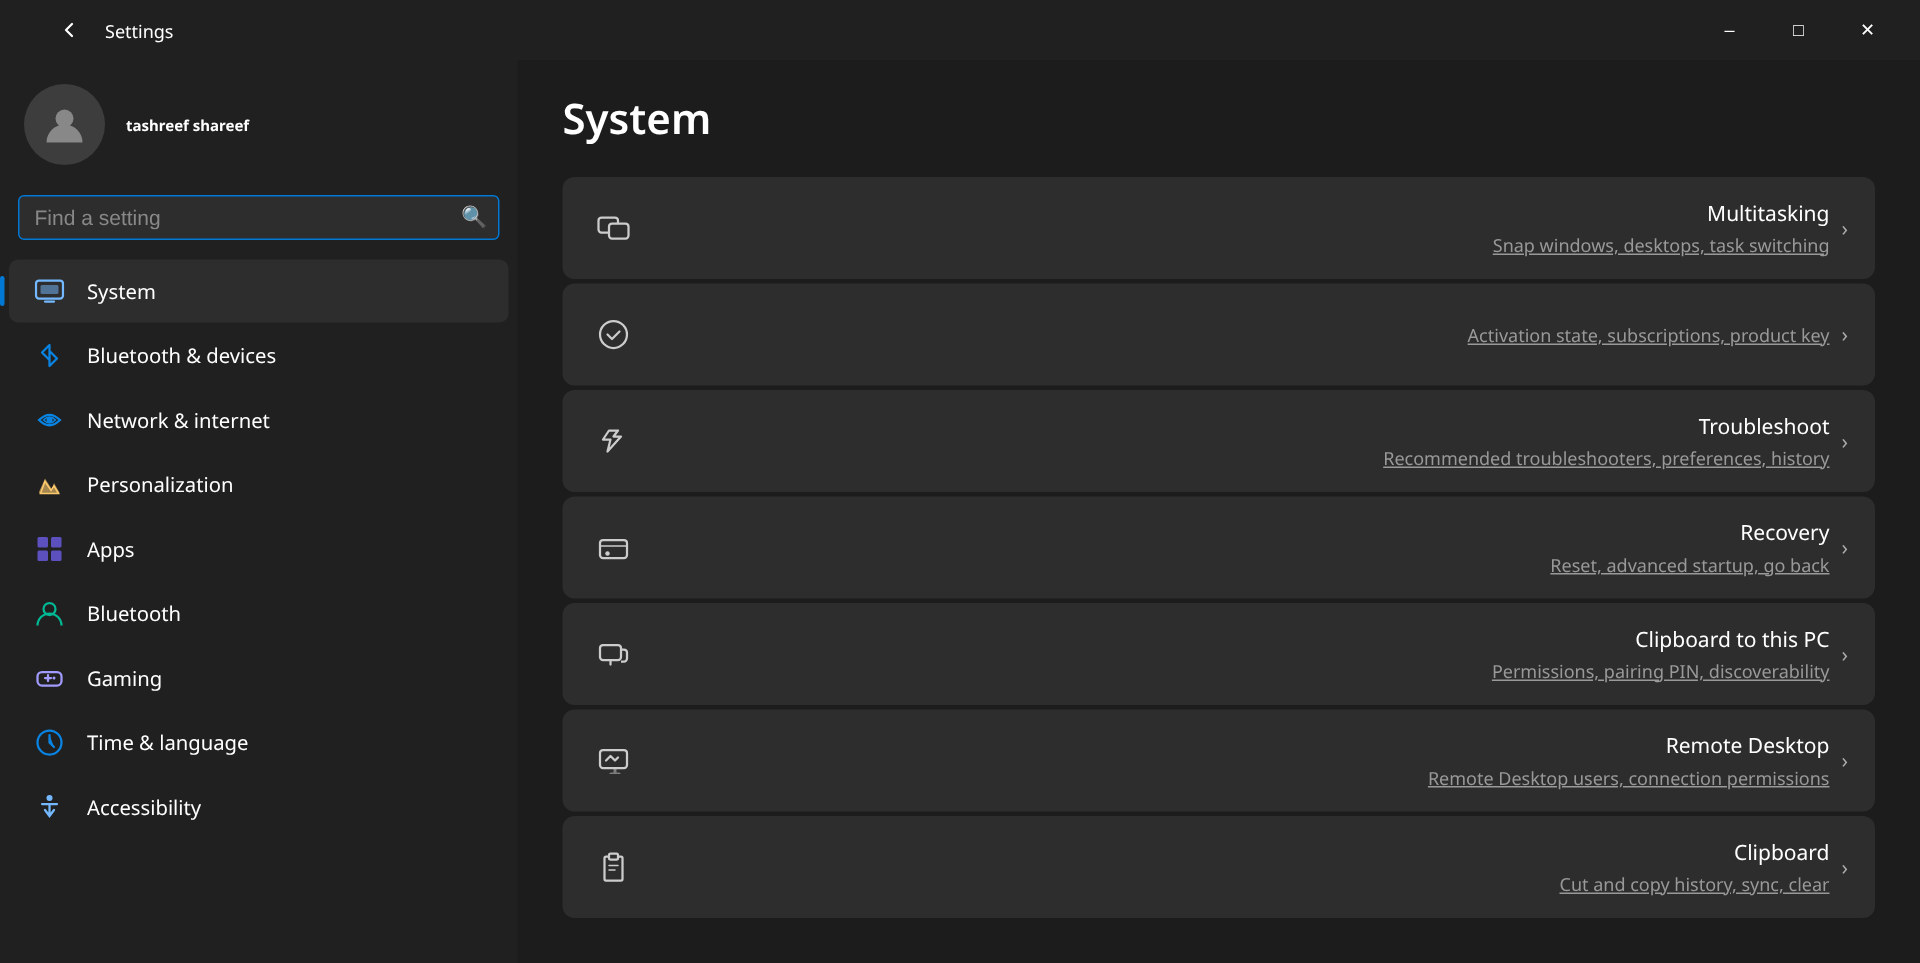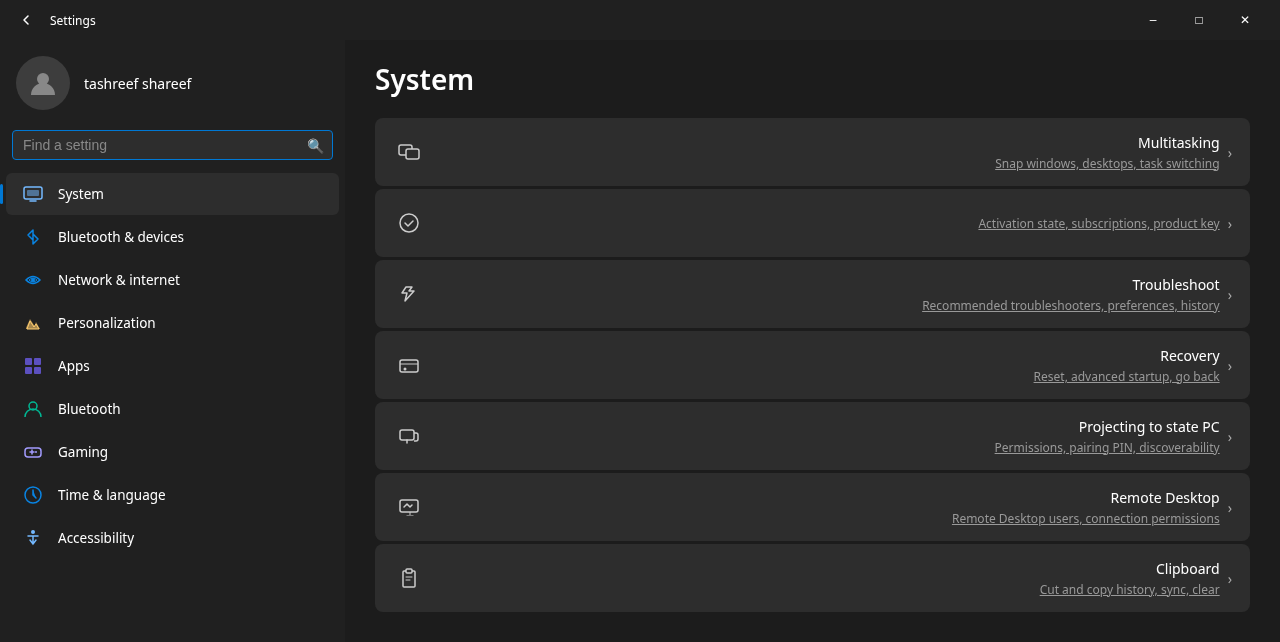--- a/index.html
+++ b/index.html
@@ -15,20 +15,21 @@
     }
 
     
     .title-bar {
       height: 40px;
       background: #202020;
       display: flex;
       align-items: center;
       padding: 0 12px;
       flex-shrink: 0;
+      margin-left: 20px;
     }
     .title-bar-left {
       display: flex;
       align-items: center;
       gap: 10px;
       flex: 1;
     }
     .title-bar-title {
       font-size: 12px;
       color: #ffffff;
@@ -91,22 +92,22 @@
       height: 54px;
       border-radius: 50%;
       background: #3d3d3d;
       display: flex;
       align-items: center;
       justify-content: center;
       flex-shrink: 0;
     }
     .avatar svg { color: #aaa; }
     .username {
-      font-size: 14px;
-      font-weight: 400;
+      font-size: 10px;
+      font-weight: 700;
       color: #ffffff;
       text-align: right;
     }
 
     .search-box {
       margin: 0 12px 12px 12px;
       position: relative;
     }
     .search-input {
       width: 100%;
@@ -433,21 +434,21 @@
 
       <div class="settings-item">
         <div class="settings-item-icon">
           <svg width="22" height="22" viewBox="0 0 22 22" fill="none">
             <rect x="2" y="5" width="14" height="10" rx="2" stroke="#ccc" stroke-width="1.5"></rect>
             <path d="M16 8h2a2 2 0 012 2v4a2 2 0 01-2 2h-2" stroke="#ccc" stroke-width="1.5"></path>
             <path d="M9 18v-3" stroke="#ccc" stroke-width="1.5" stroke-linecap="round"></path>
           </svg>
         </div>
         <div class="settings-item-text">
-          <div class="settings-item-title">Projecting to state PC</div>
+          <div class="settings-item-title">Clipboard to this PC</div>
           <div class="settings-item-subtitle">Permissions, pairing PIN, discoverability</div>
         </div>
         <span class="chevron">›</span>
       </div>
 
       <div class="settings-item">
         <div class="settings-item-icon">
           <svg width="22" height="22" viewBox="0 0 22 22" fill="none">
             <rect x="2" y="4" width="18" height="12" rx="2" stroke="#ccc" stroke-width="1.5"></rect>
             <path d="M6 11l3-3 3 3 2-2" stroke="#ccc" stroke-width="1.5" stroke-linecap="round" stroke-linejoin="round"></path>

